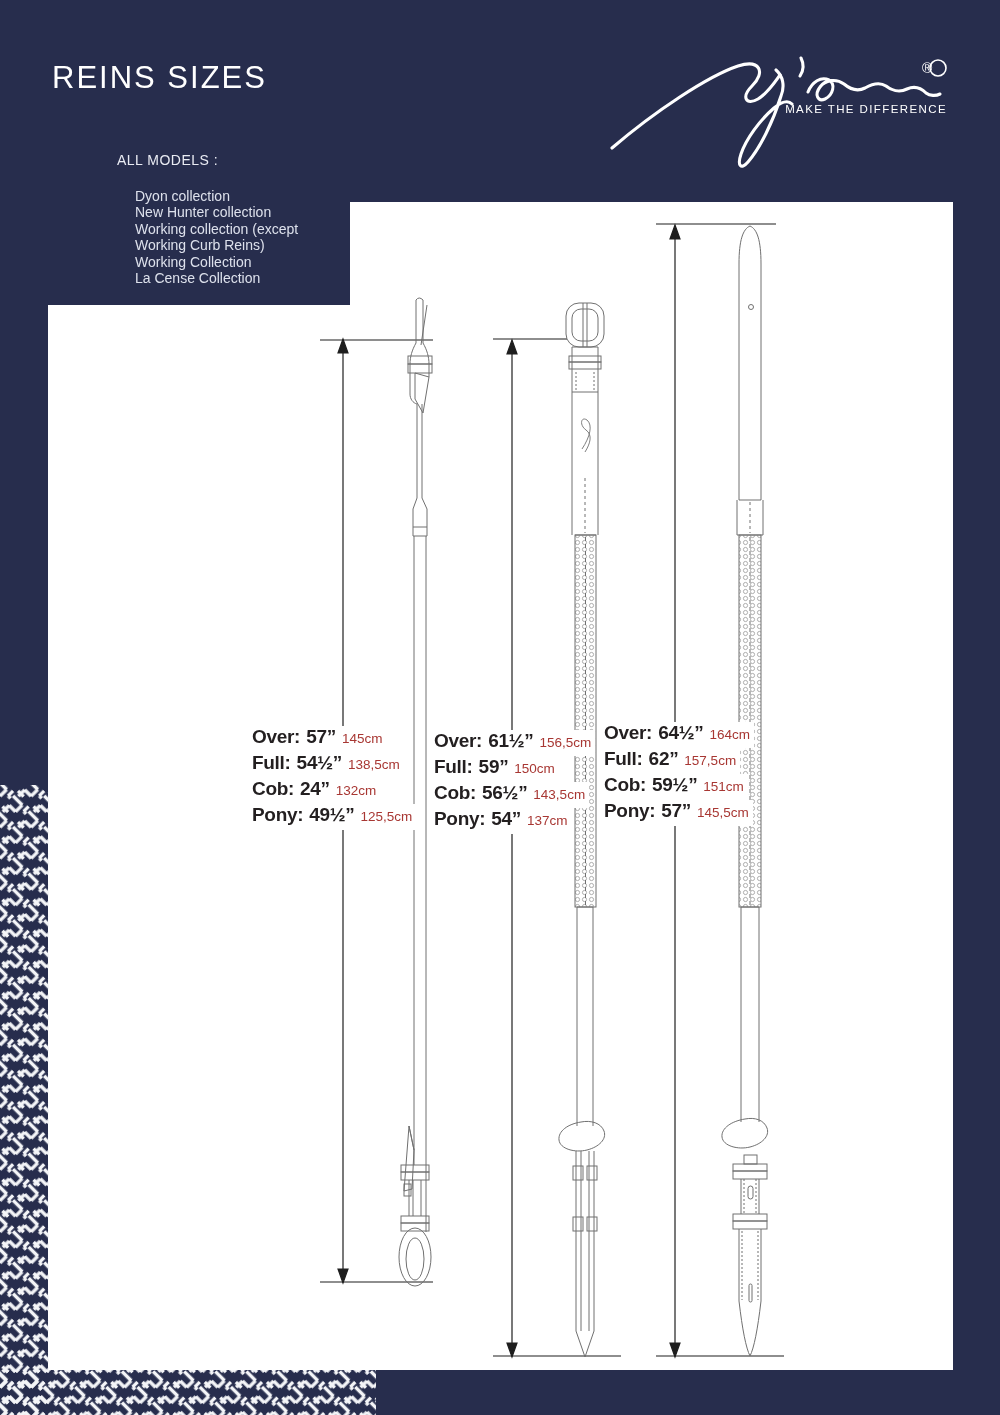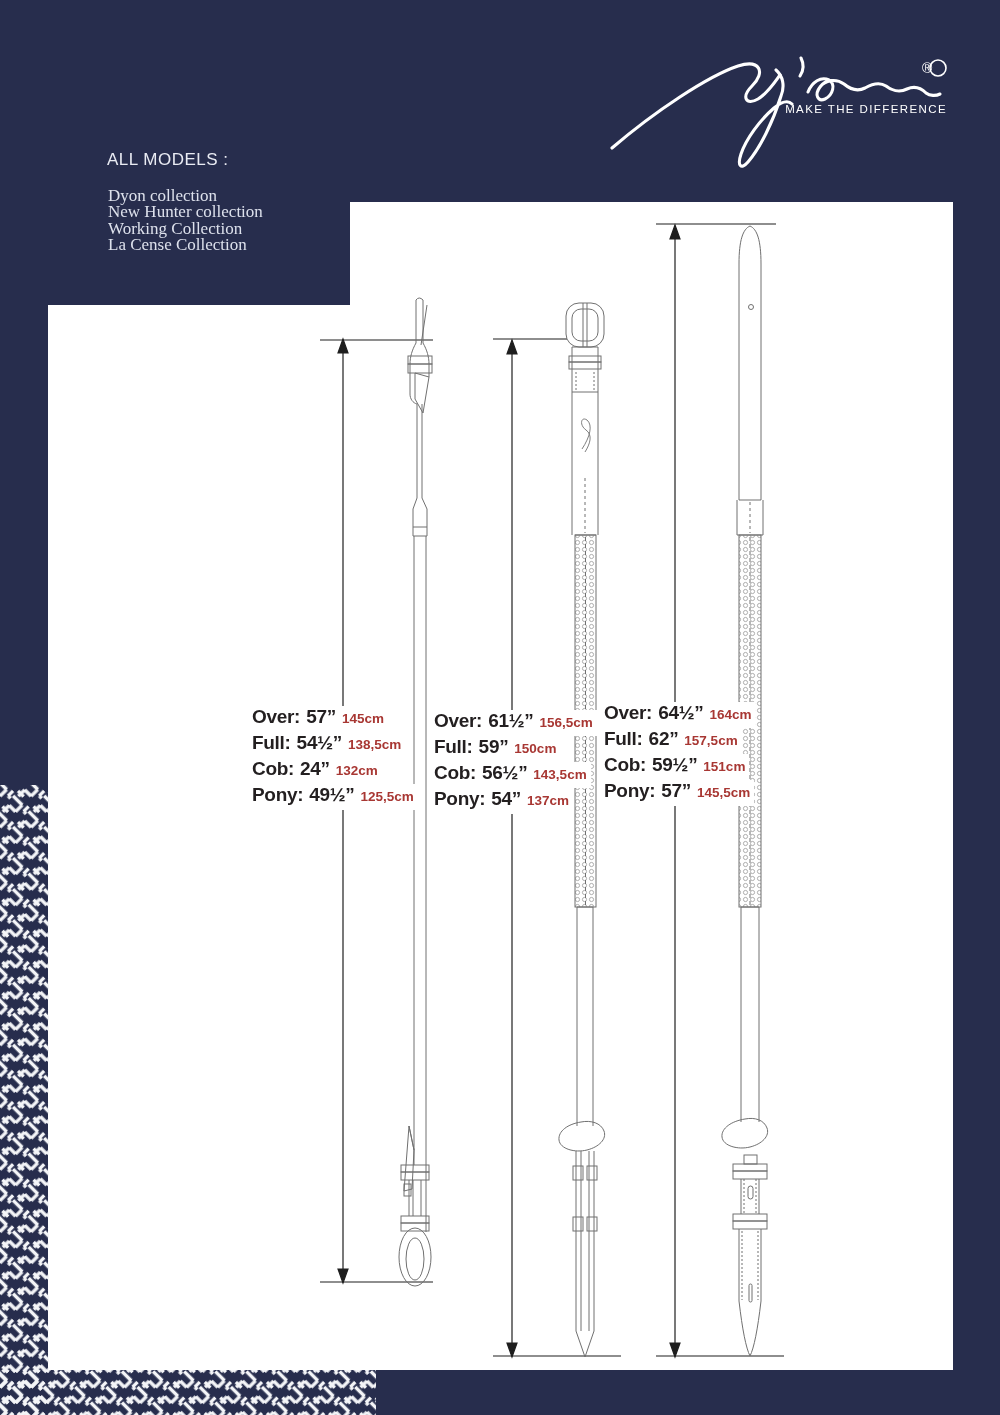--- a/index.html
+++ b/index.html
@@ -7,49 +7,51 @@
         font-family:"Liberation Sans", sans-serif;}
   .bg-white{position:absolute;background:#ffffff;z-index:1;}
   #white-top{left:350px;top:202px;width:603px;height:104px;}
   #white-main{left:48px;top:305px;width:905px;height:1065px;}
   #diagram-svg{position:absolute;left:0;top:0;z-index:2;}
   .header-title{position:absolute;left:52px;top:60px;color:#ffffff;font-size:31px;
         font-weight:400;letter-spacing:2px;z-index:3;}
   .registered{position:absolute;left:922px;top:60px;color:#ffffff;font-size:14px;z-index:3;}
   .tagline{position:absolute;right:53px;top:103px;color:#ffffff;font-size:11.5px;
         letter-spacing:1.4px;z-index:3;}
-  .models{position:absolute;left:107px;top:152px;width:218px;z-index:3;
-        color:#dde1ec;font-size:17px;line-height:16.5px;}
+  .models{position:absolute;left:117px;top:152px;width:218px;z-index:3;
+        color:#dde1ec;font-size:14px;line-height:16.5px;}
   .models-heading{margin-bottom:19px;letter-spacing:0.5px;color:#e9ebf3;}
-  .models ul{list-style:none;margin:1px;padding:0;font-family:Liberation Serif, serif;}
-  .size-block{position:absolute;z-index:3;}
+  .models ul{list-style:none;margin:18px;padding:0;}
+  .size-block{position:absolute;z-index:3;margin-top:20px;}
   .size-row{display:flex;align-items:baseline;gap:6px;background:#ffffff;
         width:max-content;height:26px;padding-right:4px;white-space:nowrap;}
   .size-row .in{color:#231f20;font-size:19px;font-weight:bold;letter-spacing:-0.3px;}
-  .size-row .cm{color:#a83733;font-size:13.5px;font-weight:bold;}
+  .size-row .cm{color:#a83733;font-size:13.5px;font-weight:normal;}
   #size-block-1{left:252px;top:706px;}
   #size-block-2{left:434px;top:710px;}
   #size-block-3{left:604px;top:702px;}
 </style>
 </head>
 <body>
 
 <div class="page">
 
   <div class="bg-white" id="white-top"></div>
   <div class="bg-white" id="white-main"></div>
 
+  <div class="header-title">REINS SIZES</div>
   <div class="registered">®</div>
   <div class="tagline">MAKE THE DIFFERENCE</div>
 
   <div class="models">
     <div class="models-heading">ALL MODELS :</div>
     <ul>
       <li>Dyon collection</li>
       <li>New Hunter collection</li>
+      <li>Working collection (except Working Curb Reins)</li>
       <li>Working Collection</li>
       <li>La Cense Collection</li>
     </ul>
   </div>
 
   <svg id="diagram-svg" width="1000" height="1415" viewBox="0 0 1000 1415">
     <defs>
       <pattern id="lace" width="7" height="7" patternUnits="userSpaceOnUse">
         <circle cx="3.5" cy="3.5" r="2.1" fill="none" stroke="#9b9b9b" stroke-width="0.8"></circle>
       </pattern>

